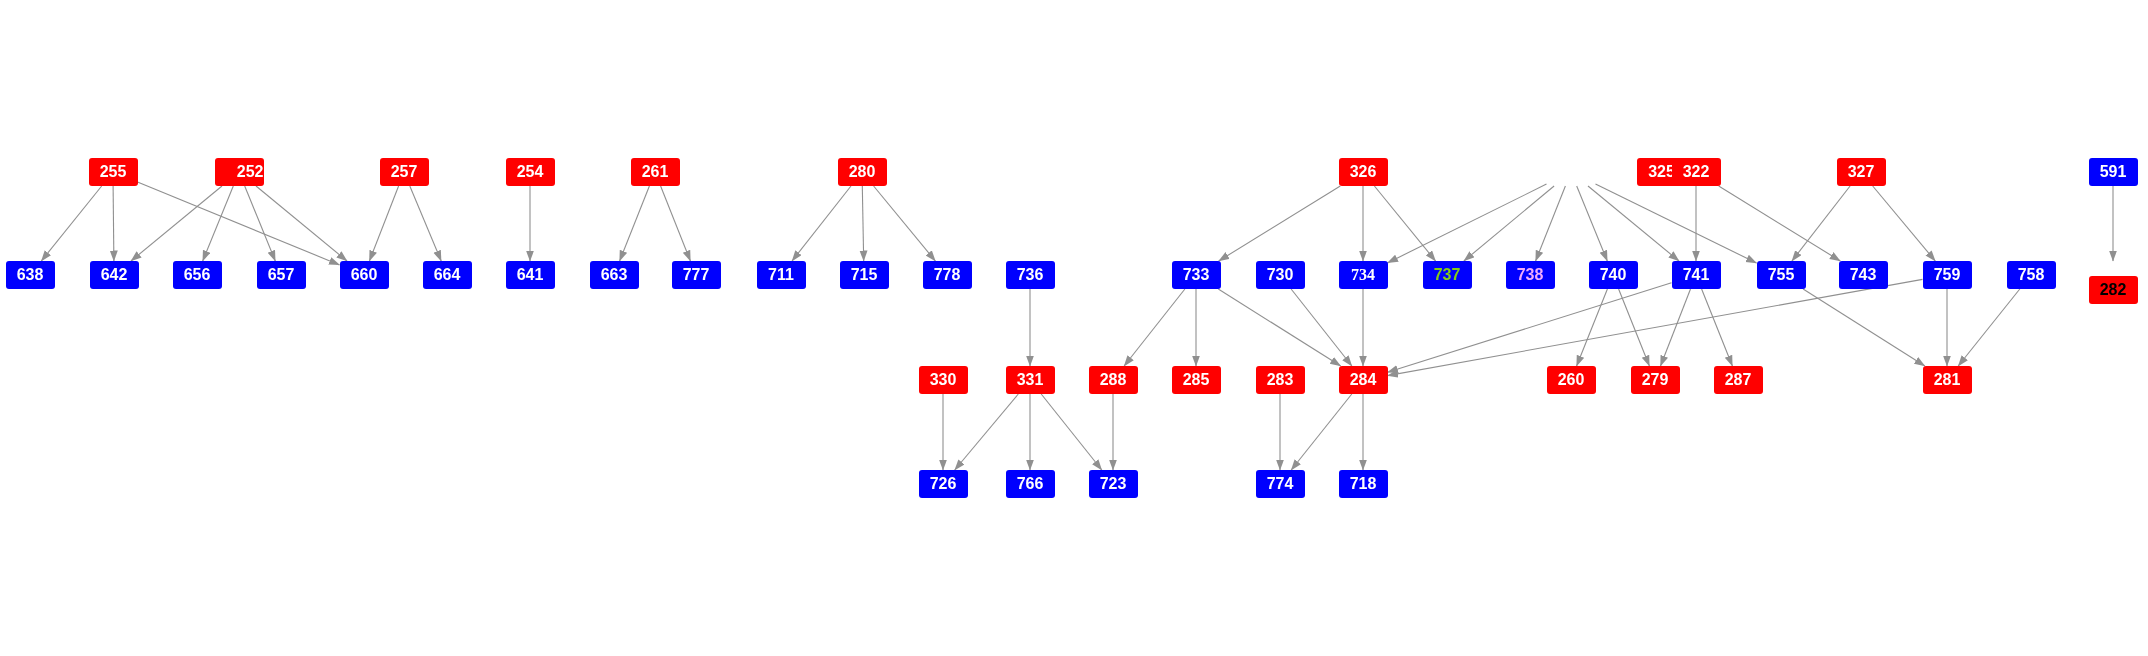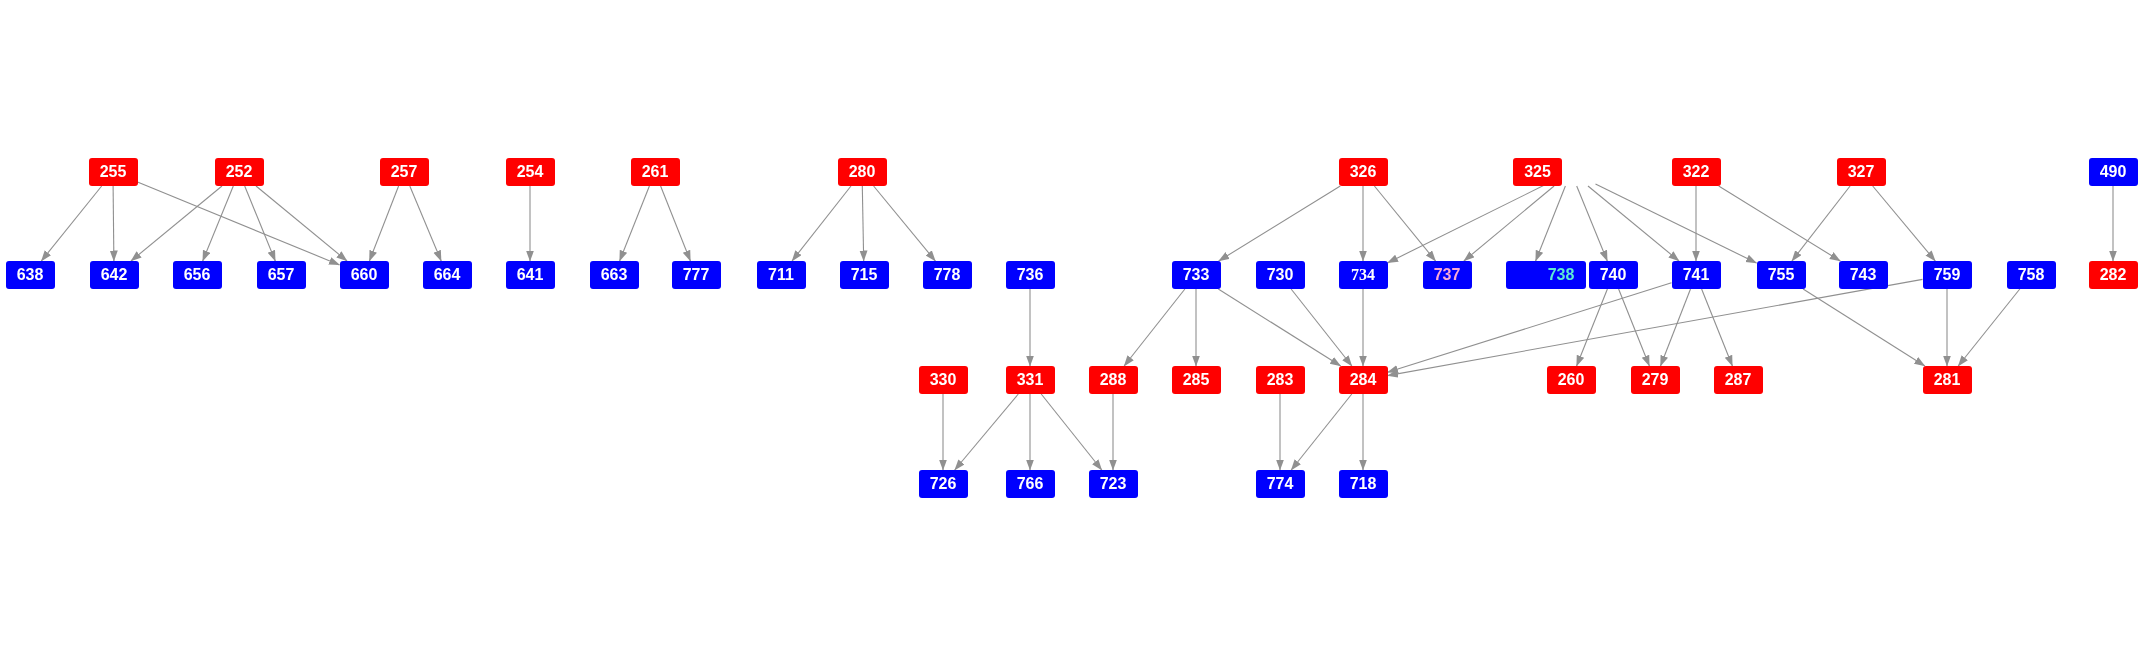--- a/index.html
+++ b/index.html
@@ -97,49 +97,49 @@
         <line x1="1113.0" y1="394.0" x2="1113.0" y2="470.0" class="edge-line" marker-end="url(#arrowhead)"></line>
         <line x1="1280.0" y1="394.0" x2="1280.0" y2="470.0" class="edge-line" marker-end="url(#arrowhead)"></line>
         <line x1="1351.8" y1="394.0" x2="1291.2" y2="470.0" class="edge-line" marker-end="url(#arrowhead)"></line>
         <line x1="1363.0" y1="394.0" x2="1363.0" y2="470.0" class="edge-line" marker-end="url(#arrowhead)"></line>
       </g>
   </svg>
   <div id="nodes-layer">
       <div class="node red" style="left: 88.5px; top: 158px; color: rgb(255, 255, 255);">
         <span>255</span>
       </div>
-      <div class="node red" style="left: 214.5px; top: 158px; color: rgb(255, 255, 255);">
+      <div class="node red" style="left: 214.5px; top: 158px; color: rgb(255, 255, 255); justify-content: flex-end;">
         <span>252</span>
       </div>
       <div class="node red" style="left: 379.5px; top: 158px; color: rgb(255, 255, 255);">
         <span>257</span>
       </div>
       <div class="node red" style="left: 505.5px; top: 158px; color: rgb(255, 255, 255); align-items: center;">
         <span>254</span>
       </div>
       <div class="node red" style="left: 630.5px; top: 158px; color: rgb(255, 255, 255);">
         <span>261</span>
       </div>
       <div class="node red" style="left: 837.5px; top: 158px; color: rgb(255, 255, 255);">
         <span>280</span>
       </div>
       <div class="node red" style="left: 1338.5px; top: 158px; color: rgb(255, 255, 255);">
         <span>326</span>
       </div>
-      <div class="node red" style="left: 1513px; top: 158px; color: rgb(255, 255, 255);">
+      <div class="node red" style="left: 1637px; top: 158px; color: rgb(255, 255, 255);">
         <span>325</span>
       </div>
       <div class="node red" style="left: 1671.5px; top: 158px; color: rgb(255, 255, 255);">
         <span>322</span>
       </div>
       <div class="node red" style="left: 1836.5px; top: 158px; color: rgb(255, 255, 255);">
         <span>327</span>
       </div>
       <div class="node blue" style="left: 2088.5px; top: 158px; color: rgb(255, 255, 255);">
-        <span>490</span>
+        <span>591</span>
       </div>
       <div class="node blue" style="left: 5.5px; top: 261px; color: rgb(255, 255, 255);">
         <span>638</span>
       </div>
       <div class="node blue" style="left: 89.5px; top: 261px; color: rgb(255, 255, 255);">
         <span>642</span>
       </div>
       <div class="node blue" style="left: 172.5px; top: 261px; color: rgb(255, 255, 255);">
         <span>656</span>
       </div>
@@ -175,45 +175,45 @@
       </div>
       <div class="node blue" style="left: 1171.5px; top: 261px; color: rgb(255, 255, 255);">
         <span>733</span>
       </div>
       <div class="node blue" style="left: 1255.5px; top: 261px; color: rgb(255, 255, 255);">
         <span>730</span>
       </div>
       <div class="node blue" style="left: 1338.5px; top: 261px; color: rgb(255, 255, 255); font-family: Liberation Serif, serif;">
         <span>734</span>
       </div>
-      <div class="node blue" style="left: 1422.5px; top: 261px; color: #f9a8d4;">
+      <div class="node blue" style="left: 1422.5px; top: 261px; color: #84cc16;">
         <span>737</span>
       </div>
-      <div class="node blue" style="left: 1505.5px; top: 261px; color: #5eead4; padding-left: 31px;">
+      <div class="node blue" style="left: 1505.5px; top: 261px; color: #f0abfc;">
         <span>738</span>
       </div>
       <div class="node blue" style="left: 1588.5px; top: 261px; color: rgb(255, 255, 255);">
         <span>740</span>
       </div>
       <div class="node blue" style="left: 1671.5px; top: 261px; color: rgb(255, 255, 255);">
         <span>741</span>
       </div>
       <div class="node blue" style="left: 1756.5px; top: 261px; color: rgb(255, 255, 255);">
         <span>755</span>
       </div>
       <div class="node blue" style="left: 1838.5px; top: 261px; color: rgb(255, 255, 255);">
         <span>743</span>
       </div>
       <div class="node blue" style="left: 1922.5px; top: 261px; color: rgb(255, 255, 255);">
         <span>759</span>
       </div>
       <div class="node blue" style="left: 2006.5px; top: 261px; color: rgb(255, 255, 255);">
         <span>758</span>
       </div>
-      <div class="node red" style="left: 2088.5px; top: 261px; color: #ffffff;">
+      <div class="node red" style="left: 2088.5px; top: 276px; color: #000000;">
         <span>282</span>
       </div>
       <div class="node red" style="left: 918.5px; top: 366px; color: rgb(255, 255, 255);">
         <span>330</span>
       </div>
       <div class="node red" style="left: 1005.5px; top: 366px; color: rgb(255, 255, 255);">
         <span>331</span>
       </div>
       <div class="node red" style="left: 1088.5px; top: 366px; color: rgb(255, 255, 255);">
         <span>288</span>

